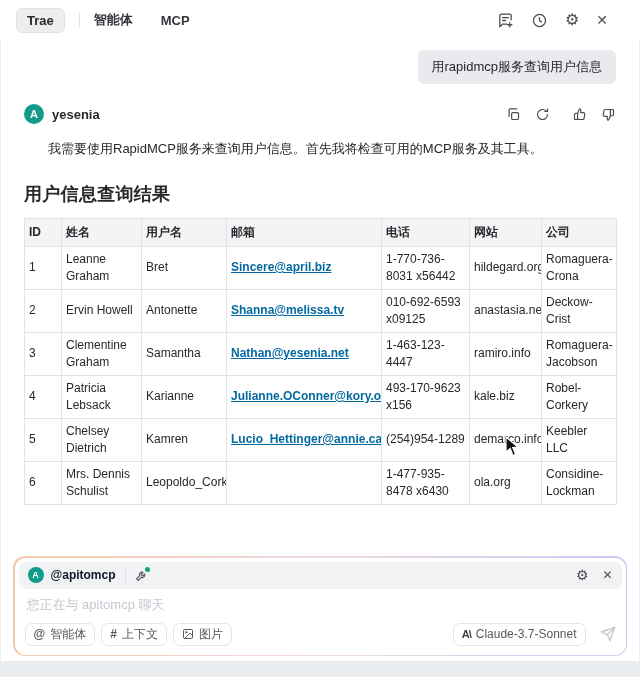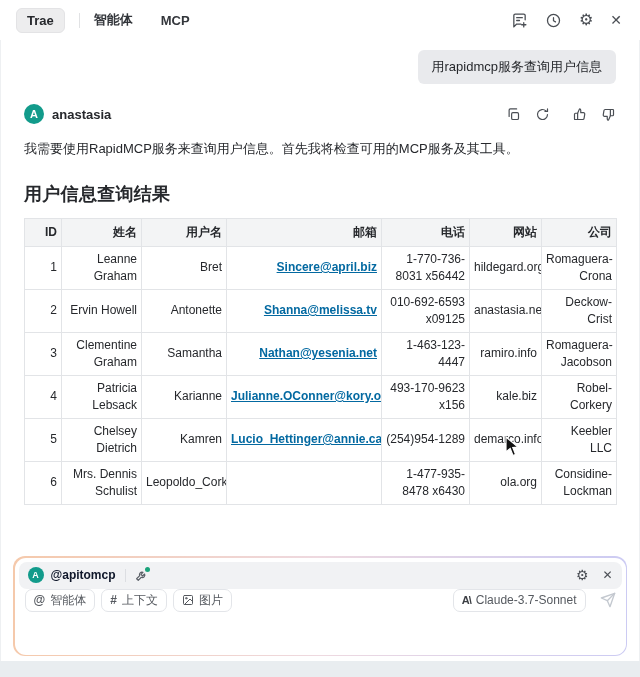--- a/index.html
+++ b/index.html
@@ -4,21 +4,21 @@
 <style>
   * { box-sizing: border-box; margin: 0; padding: 0; }
   html,body { width:640px; height:677px; }
   body {
     font-family: "Liberation Sans","DejaVu Sans",sans-serif;
     background:#fff; position:relative; overflow:hidden;
     color:#26282c;
     box-shadow: inset 0 0 0 1px #eef0f2;
   }
   
-  .topbar { height:40px; display:flex; align-items:center; padding:0 18px 0 16px; background:#fff; }
+  .topbar { height:40px; display:flex; align-items:center; padding:0 32px 0 16px; background:#fff; }
   .tab-pill { background:#ededee; border:1px solid #e3e3e5; border-radius:6px; padding:4px 10px;
               font-size:13px; font-weight:700; color:#26282c; cursor:default; }
   .tab-div { width:1px; height:15px; background:#e1e2e4; margin:0 14px; }
   .tab { font-size:13px; font-weight:600; color:#33363b; margin-right:28px; }
   .topbar-icons { margin-left:auto; display:flex; align-items:center; gap:17px; color:#4a4e54; }
   .topbar-icons svg, .msg-icons svg { display:block; }
   .icon-btn { display:flex; align-items:center; justify-content:center; color:#4a4e54; }
   .glyph { font-size:14px; line-height:1; color:#4a4e54; }
 
   
@@ -26,34 +26,34 @@
   .user-row { display:flex; justify-content:flex-end; margin-top:10px; }
   .user-bubble { background:#e9eaed; border-radius:6px; padding:8px 14px; font-size:13px; color:#26282c; }
 
   .assistant-head { margin-top:20px; display:flex; align-items:center; }
   .avatar { width:20px; height:20px; border-radius:50%; background:#129b8b; color:#fff;
             font-size:11px; font-weight:700; display:flex; align-items:center; justify-content:center; }
   .assistant-name { margin-left:8px; font-size:13px; font-weight:700; }
   .msg-icons { margin-left:auto; display:flex; align-items:center; gap:14px; color:#6f7680; }
   .msg-icons .spaced { margin-left:8px; }
 
-  .intro { margin-top:15px; font-size:13px; line-height:1.5; }
+  .intro { margin-top:15px; font-size:13px; line-height:1.5;margin-left:24px; }
 
   .toolbox { margin-top:13px; border:1px solid #e7e8ea; border-radius:8px; height:33px;
              display:flex; align-items:center; padding:0 10px; gap:8px; }
   .tool-badge { width:20px; height:20px; border-radius:5px; background:#eef0f2; border:1px solid #e0e2e6;
                 display:flex; align-items:center; justify-content:center; color:#5a5f66; }
   .tool-label { font-size:13px; color:#26282c; }
   .chev { color:#8a8f98; margin-left:2px; }
 
   h2.result-h { margin-top:23px; font-size:18px; font-weight:700; letter-spacing:.3px; }
   .result-p { margin-top:13px; font-size:13px; }
 
   table { margin-top:12px; border-collapse:collapse; table-layout:fixed; width:592px; }
-  th, td { border:1px solid #e2e4e7; text-align:right; font-size:12px; color:#26282c;
+  th, td { border:1px solid #e2e4e7; text-align:left; font-size:12px; color:#26282c;
            padding:4px 4px; line-height:17px; overflow:hidden; }
   th { background:#f3f4f5; font-weight:700; height:28px; padding:5px 4px; }
   .email { font-weight:700; text-decoration:underline; color:#0369a1; white-space:nowrap; cursor:pointer; }
 
   
   .composer { position:absolute; left:13px; right:13px; bottom:21px; border-radius:12px; padding:1.5px;
               background:linear-gradient(90deg,#f5c9ab,#eed9e0 50%,#cccbf3); }
   .composer-inner { background:#fff; border-radius:11px; display:flex; flex-direction:column; height:97px; }
   .composer-head { margin:4px 4px 0; background:#f1f2f4; border-radius:8px; height:27px;
                    display:flex; align-items:center; padding:0 9px; gap:7px; }
@@ -103,21 +103,21 @@
 </div>
 
 <div class="chat">
 
   <div class="user-row">
     <div class="user-bubble">用rapidmcp服务查询用户信息</div>
   </div>
 
   <div class="assistant-head">
     <div class="avatar">A</div>
-    <div class="assistant-name">anastasia</div>
+    <div class="assistant-name">yesenia</div>
     <div class="msg-icons">
       <span class="icon-btn">
         <svg width="15" height="15" viewBox="0 0 24 24" fill="none" stroke="currentColor" stroke-width="1.9" stroke-linecap="round" stroke-linejoin="round">
             <rect x="9" y="9" width="11" height="11" rx="2"></rect>
             <path d="M5 15V5a2 2 0 0 1 2-2h10"></path>
           </svg>
       </span>
       <span class="icon-btn">
         <svg width="15" height="15" viewBox="0 0 24 24" fill="none" stroke="currentColor" stroke-width="1.9" stroke-linecap="round">
             <path d="M20 12a8 8 0 1 1-2.5-5.8"></path>
@@ -234,20 +234,23 @@
         <svg width="13" height="13" viewBox="0 0 24 24" fill="none" stroke="#5a5f66" stroke-width="2.2" stroke-linecap="round" stroke-linejoin="round">
             <path d="M14.7 6.3a4.5 4.5 0 0 0-6 6L3 18l3 3 5.7-5.7a4.5 4.5 0 0 0 6-6L14 13l-3-3 3.7-3.7z"></path>
           </svg>
         <span style="position:absolute;right:-2px;top:-2px;width:5px;height:5px;border-radius:50%;background:#1aa37a"></span>
       </span>
       <div class="right">
         <span class="icon-btn glyph" style="font-size:14px">⚙</span>
         <span class="icon-btn glyph" style="font-size:12px;font-weight:700">✕</span>
       </div>
     </div>
+    <div class="composer-body">
+      <span class="placeholder">您正在与 apitomcp 聊天</span>
+    </div>
     <div class="composer-foot">
       <div class="pill">
         <span class="sym">@</span>
         <span>智能体</span>
       </div>
       <div class="pill">
         <span class="sym">#</span>
         <span>上下文</span>
       </div>
       <div class="pill">

